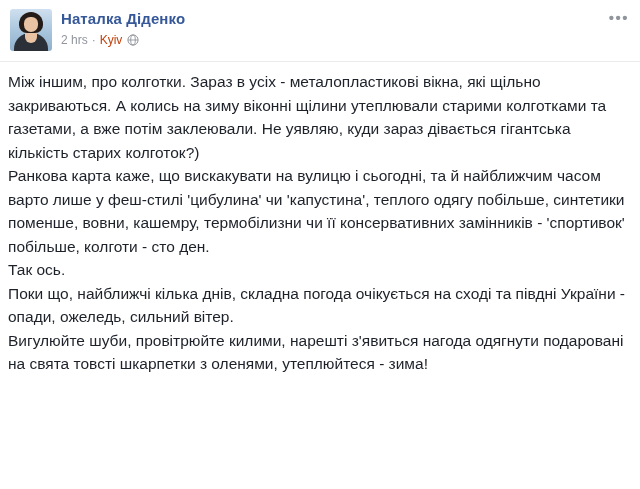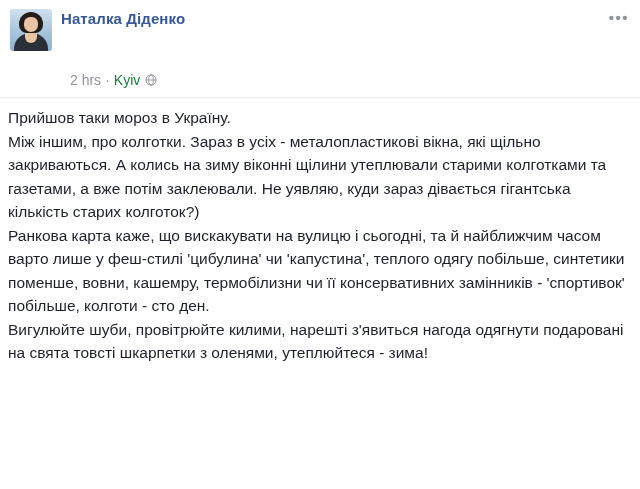--- a/index.html
+++ b/index.html
@@ -71,48 +71,46 @@
     height: 10px;
     background: #e8c3a4;
     border-radius: 0 0 6px 6px;
   }
   .header-text {
     margin-left: 9px;
     padding-top: 1px;
     display: flex;
     flex-direction: column;
     justify-content: flex-start;
-    gap: 40px;
   }
   .author {
     font-size: 15px;
     font-weight: bold;
     color: #365899;
     line-height: 19px;
     letter-spacing: .1px;
     cursor: pointer;
   }
   .meta {
     display: flex;
     align-items: center;
     margin-top: 5px;
-    font-size: 14px;
+    font-size: 12px;
     color: #90949c;
     line-height: 14px;
-    margin-left: 9px;
   }
   .meta .time {
     cursor: pointer;
   }
   .meta .dot {
     margin: 0 4px;
     color: #90949c;
   }
   .meta .place {
-    color: #15803d;
+    color: #c2410c;
     cursor: pointer;
   }
   .globe-icon {
     margin-left: 5px;
     width: 12px;
     height: 12px;
     display: inline-block;
     position: relative;
   }
   .globe-icon svg { display: block; }
@@ -181,19 +179,20 @@
     </div>
 
     <div class="more-btn">
       <span>•••</span>
     </div>
   </div>
 
   <div class="separator"></div>
 
   <div class="post-body">
-    <p>Прийшов таки мороз в Україну.</p>
     <p>Між іншим, про колготки. Зараз в усіх - металопластикові вікна, які щільно закриваються. А колись на зиму віконні щілини утеплювали старими колготками та газетами, а вже потім заклеювали. Не уявляю, куди зараз дівається гігантська кількість старих колготок?)</p>
     <p>Ранкова карта каже, що вискакувати на вулицю і сьогодні, та й найближчим часом варто лише у феш-стилі 'цибулина' чи 'капустина', теплого одягу побільше, синтетики поменше, вовни, кашемру, термобілизни чи її консервативних замінників - 'спортивок' побільше, колготи - сто ден.</p>
+    <p>Так ось.</p>
+    <p>Поки що, найближчі кілька днів, складна погода очікується на сході та півдні України - опади, ожеледь, сильний вітер.</p>
     <p>Вигулюйте шуби, провітрюйте килими, нарешті з'явиться нагода одягнути подаровані на свята товсті шкарпетки з оленями, утеплюйтеся - зима!</p>
   </div>
 
 </div>
 
 </body></html>

